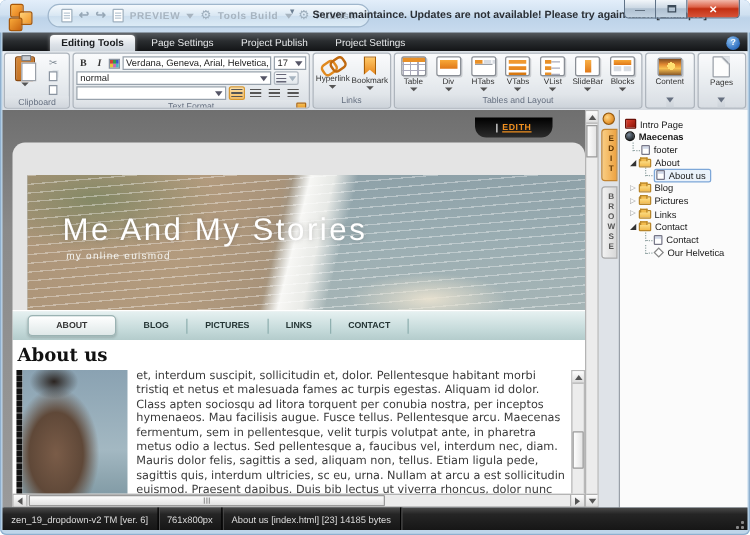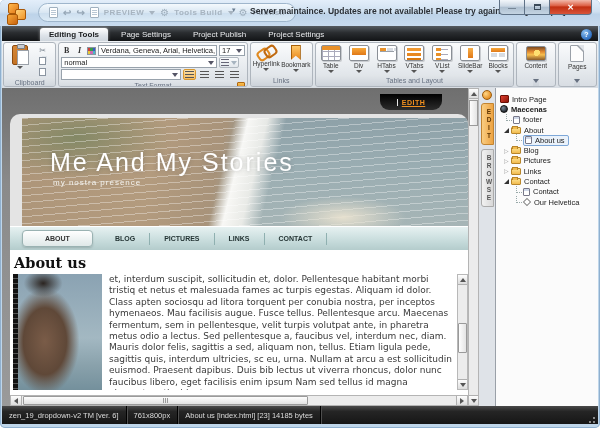--- a/index.html
+++ b/index.html
@@ -114,21 +114,21 @@
   .pages-icon::after { content:""; position:absolute; right:-1px; top:-1px; border-style:solid; border-width:0 6px 6px 0; border-color:transparent #dfe3e8 transparent transparent; filter:drop-shadow(-1px 1px 0 #9aa0a8); }
 
   
   .main { position:absolute; left:2px; top:88px; width:596px; height:318px; display:flex; }
   .canvas { position:relative; width:466px; height:318px; background:linear-gradient(180deg,#6f6f6f,#8a8a8a 30%,#9a9a9a); overflow:hidden; }
   .edit-overlay { position:absolute; left:378px; top:6px; width:62px; height:16px; background:linear-gradient(180deg,#000,#2c2c2c); border-radius:0 0 9px 9px; display:flex; align-items:center; justify-content:center; gap:4px; z-index:5; }
   .edit-overlay .bar { width:1px; height:7px; background:#e8e8e8; }
   .edit-overlay .lbl { color:#f09020; font-size:7px; font-weight:bold; text-decoration:underline; letter-spacing:.5px; }
 
   .page { position:absolute; left:8px; top:26px; width:458px; height:281px; background:#e4e4e4; border-radius:10px 10px 0 0; overflow:hidden; }
-  .hero { position:relative; margin:4px 0 0 12px; height:108px; overflow:hidden;
+  .hero { position:relative; margin:26px 0 0 12px; height:108px; overflow:hidden;
     background:
       radial-gradient(ellipse 90px 30px at 72% 92%, rgba(233,226,208,.95) 0%, rgba(233,226,208,0) 70%),
       repeating-linear-gradient(175deg, rgba(255,255,255,.35) 0 1px, rgba(255,255,255,0) 1px 7px),
       linear-gradient(104deg, rgba(255,255,255,0) 45%, rgba(252,252,250,.95) 48%, rgba(240,240,236,.9) 52%, rgba(255,255,255,0) 56%),
       radial-gradient(ellipse 140px 60px at 12% 18%, rgba(124,134,98,.85) 0%, rgba(124,134,98,0) 70%),
       linear-gradient(102deg, #ad9579 0%, #b39b7e 30%, #a8937a 44%, rgba(168,147,122,0) 52%),
       linear-gradient(180deg,#8ea1a8 0%,#9aadb2 45%,#a6b5b6 100%); }
   .hero-title { position:absolute; left:28px; top:30px; color:#fff; font-size:25px; font-weight:300; letter-spacing:2px; text-shadow:0 0 4px rgba(80,80,80,.35); }
   .hero-sub { position:absolute; left:31px; top:60px; color:#f4f4f0; font-size:8px; letter-spacing:1px; }
   .nav { height:24px; background:linear-gradient(180deg,#e6f1f1,#c2d8d8 70%,#b4cccc); display:flex; align-items:center; padding-left:12px; border-top:1px solid #fff; }
@@ -388,21 +388,21 @@
 
     <div class="canvas">
       <div class="edit-overlay">
         <span class="bar"></span>
         <span class="lbl">EDITH</span>
       </div>
 
       <div class="page">
         <div class="hero">
           <div class="hero-title">Me And My Stories</div>
-          <div class="hero-sub">my nostra presence</div>
+          <div class="hero-sub">my online euismod</div>
         </div>
         <div class="nav">
           <span class="navtab active">ABOUT</span>
           <span class="navtab">BLOG</span>
           <span class="navsep"></span>
           <span class="navtab">PICTURES</span>
           <span class="navsep"></span>
           <span class="navtab">LINKS</span>
           <span class="navsep"></span>
           <span class="navtab">CONTACT</span>

